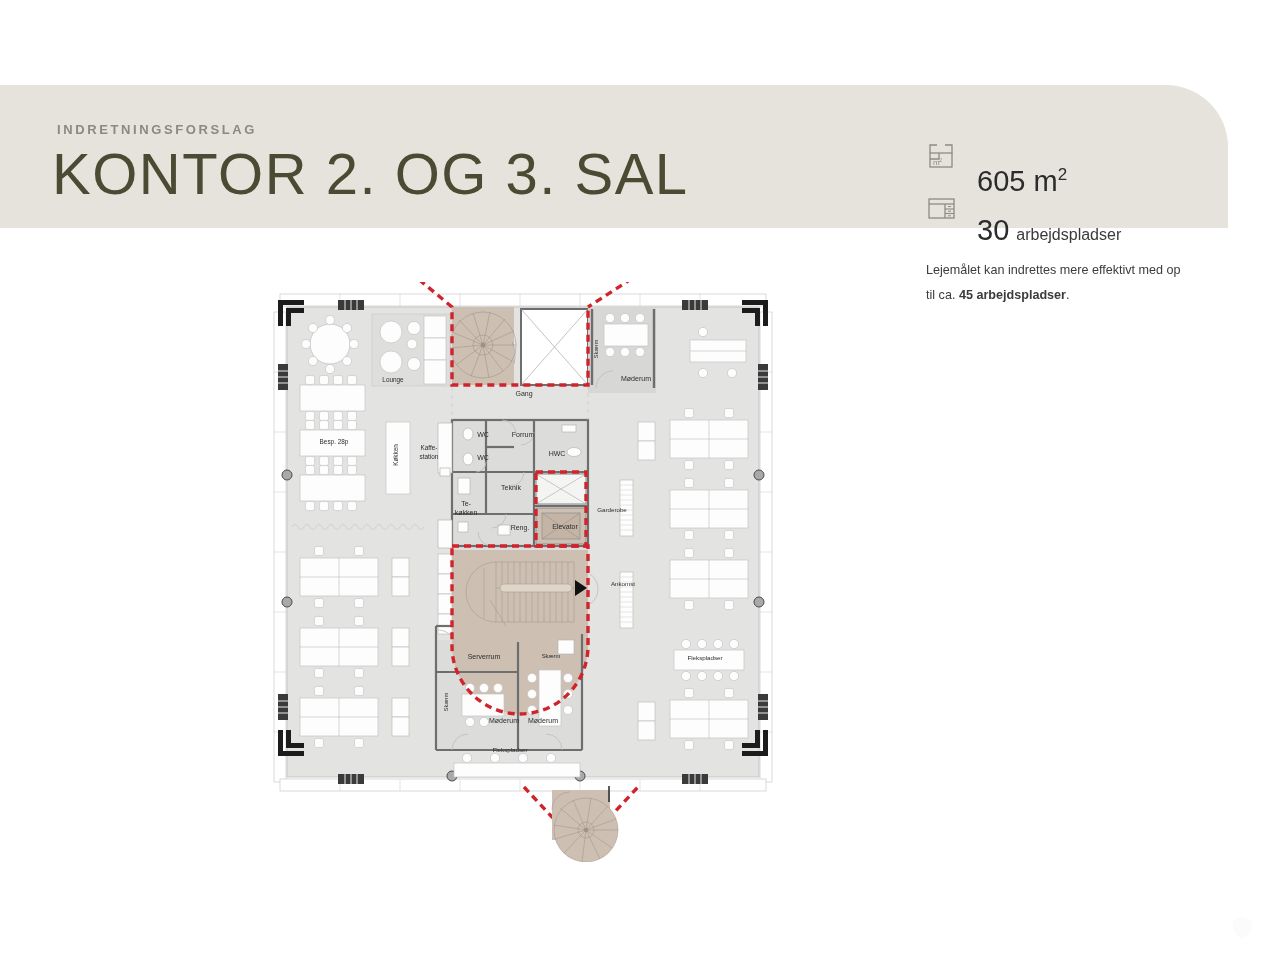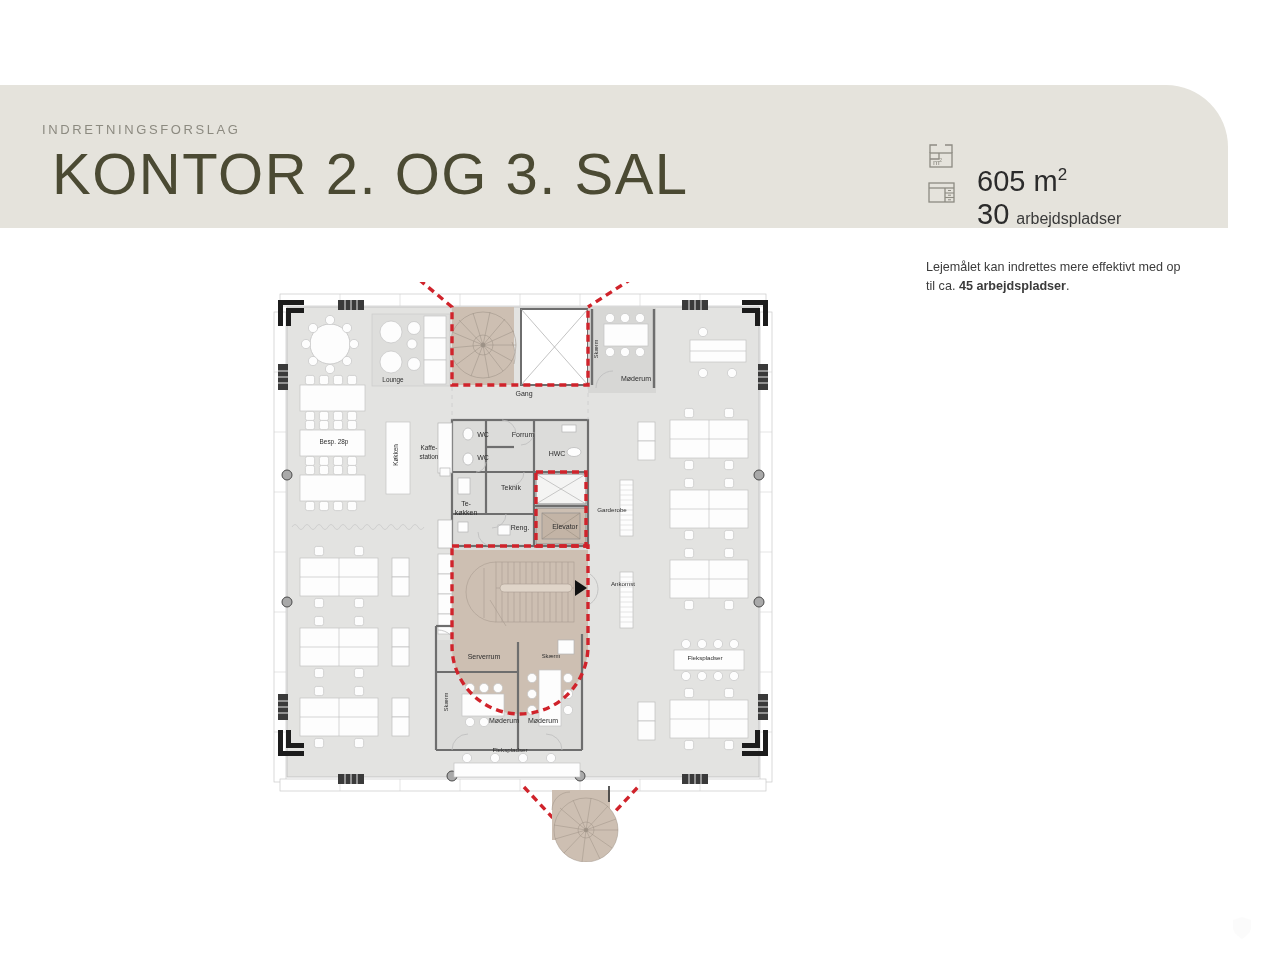--- a/index.html
+++ b/index.html
@@ -8,42 +8,42 @@
     font-family:"Liberation Sans", sans-serif;
     overflow:hidden;position:relative;
   }
 
   
   .banner{
     position:absolute;left:0;top:85px;width:1228px;height:143px;
     background:#E5E3DC;border-top-right-radius:62px;border-bottom-right-radius:0;
   }
   .eyebrow{
-    position:absolute;left:42px;top:122px;
-    font-size:13px;letter-spacing:2.6px;color:#8C8A80;font-weight:400;
+    position:absolute;left:57px;top:122px;
+    font-size:13px;letter-spacing:2.6px;color:#8C8A80;font-weight:700;
   }
   .title{
     position:absolute;left:52px;top:140px;
     font-size:58px;letter-spacing:1.5px;color:#4B4A33;font-weight:400;
     white-space:nowrap;
   }
 
   
   .metric{position:absolute;display:flex;align-items:center;}
   .metric-area{left:925px;top:122px;}
-  .metric-seats{left:925px;top:156px;align-items:center;}
+  .metric-seats{left:925px;top:172px;align-items:center;}
   .metric-icon{width:38px;height:38px;margin-right:14px;flex:0 0 38px;}
   .metric-val{font-size:29px;color:#2B2B2B;font-weight:400;line-height:1;margin-top:44px;}
   .metric-sup{font-size:17px;vertical-align:super;}
   .metric-unit{font-size:16px;color:#3A3A3A;margin-left:7px;}
 
   
   .sidetext{
     position:absolute;left:926px;top:258px;width:255px;
-    font-size:12.6px;line-height:19px;color:#3B3B3B;
+    font-size:12.6px;line-height:25px;color:#3B3B3B;
   }
   .sidetext p{margin:0 0 19px 0;}
   .sidetext b{font-weight:bold;}
 
   
   .plan{position:absolute;left:262px;top:282px;width:522px;height:580px;}
   .plan svg{display:block;}
 
   
   .watermark{

